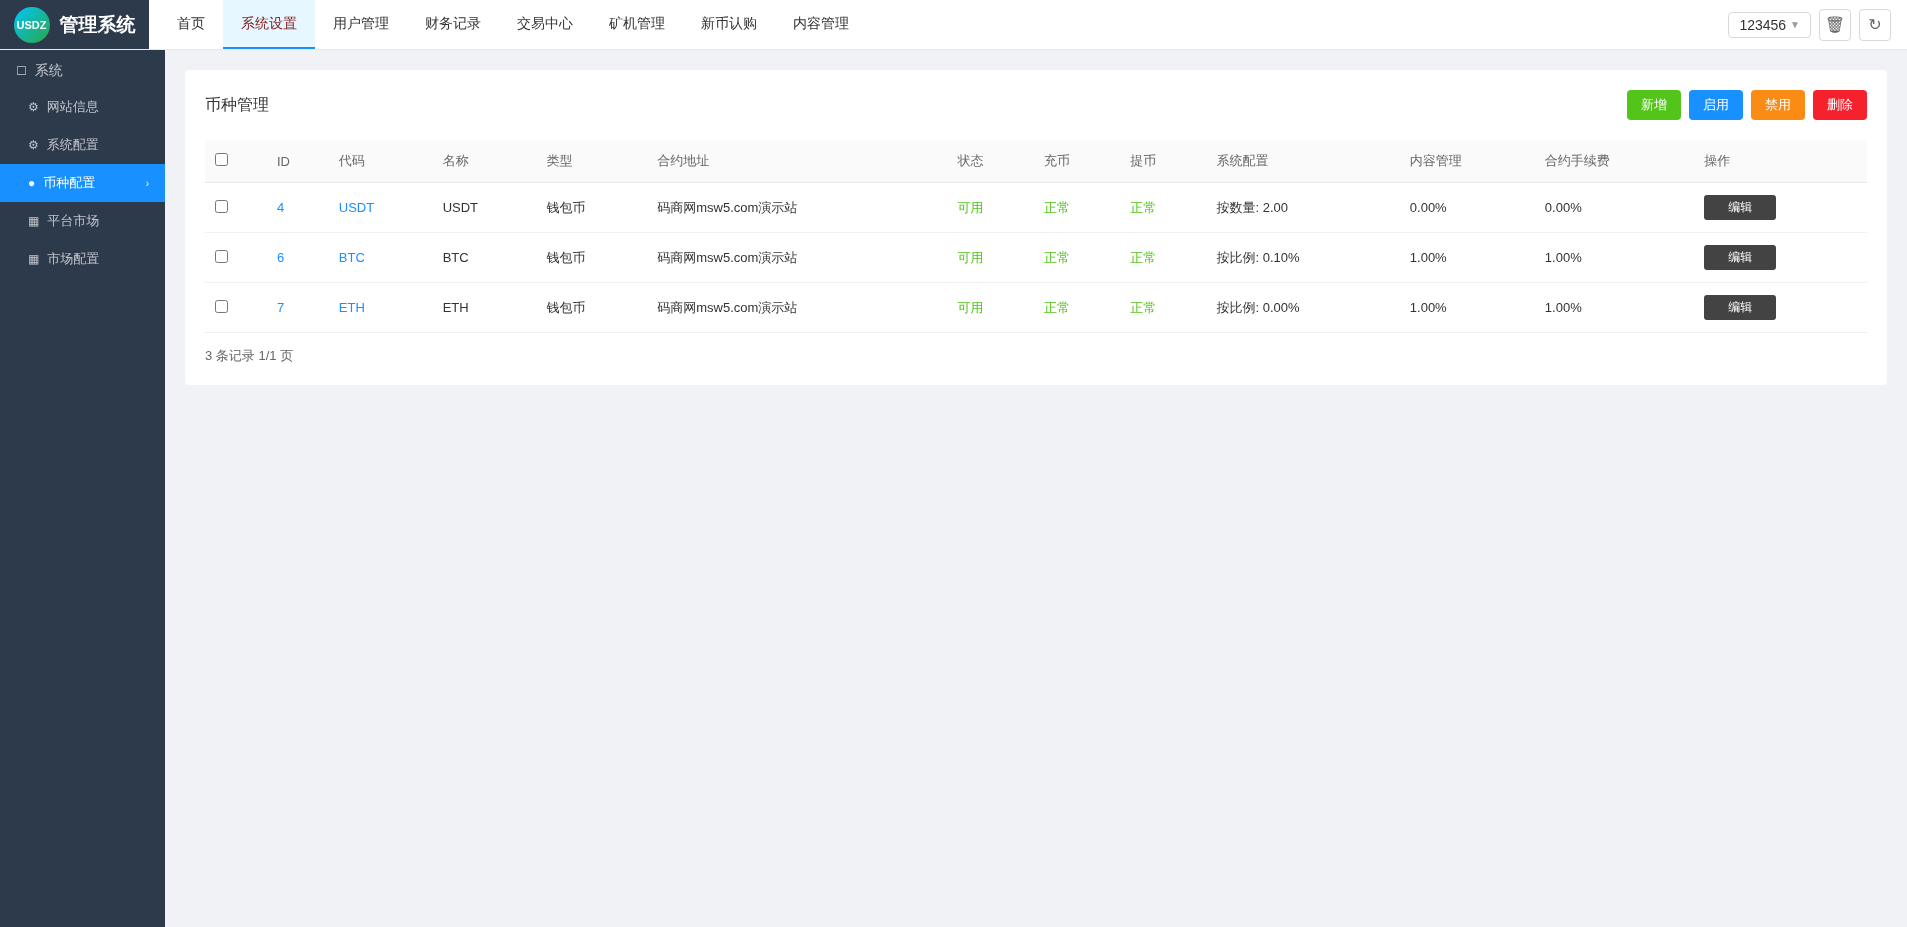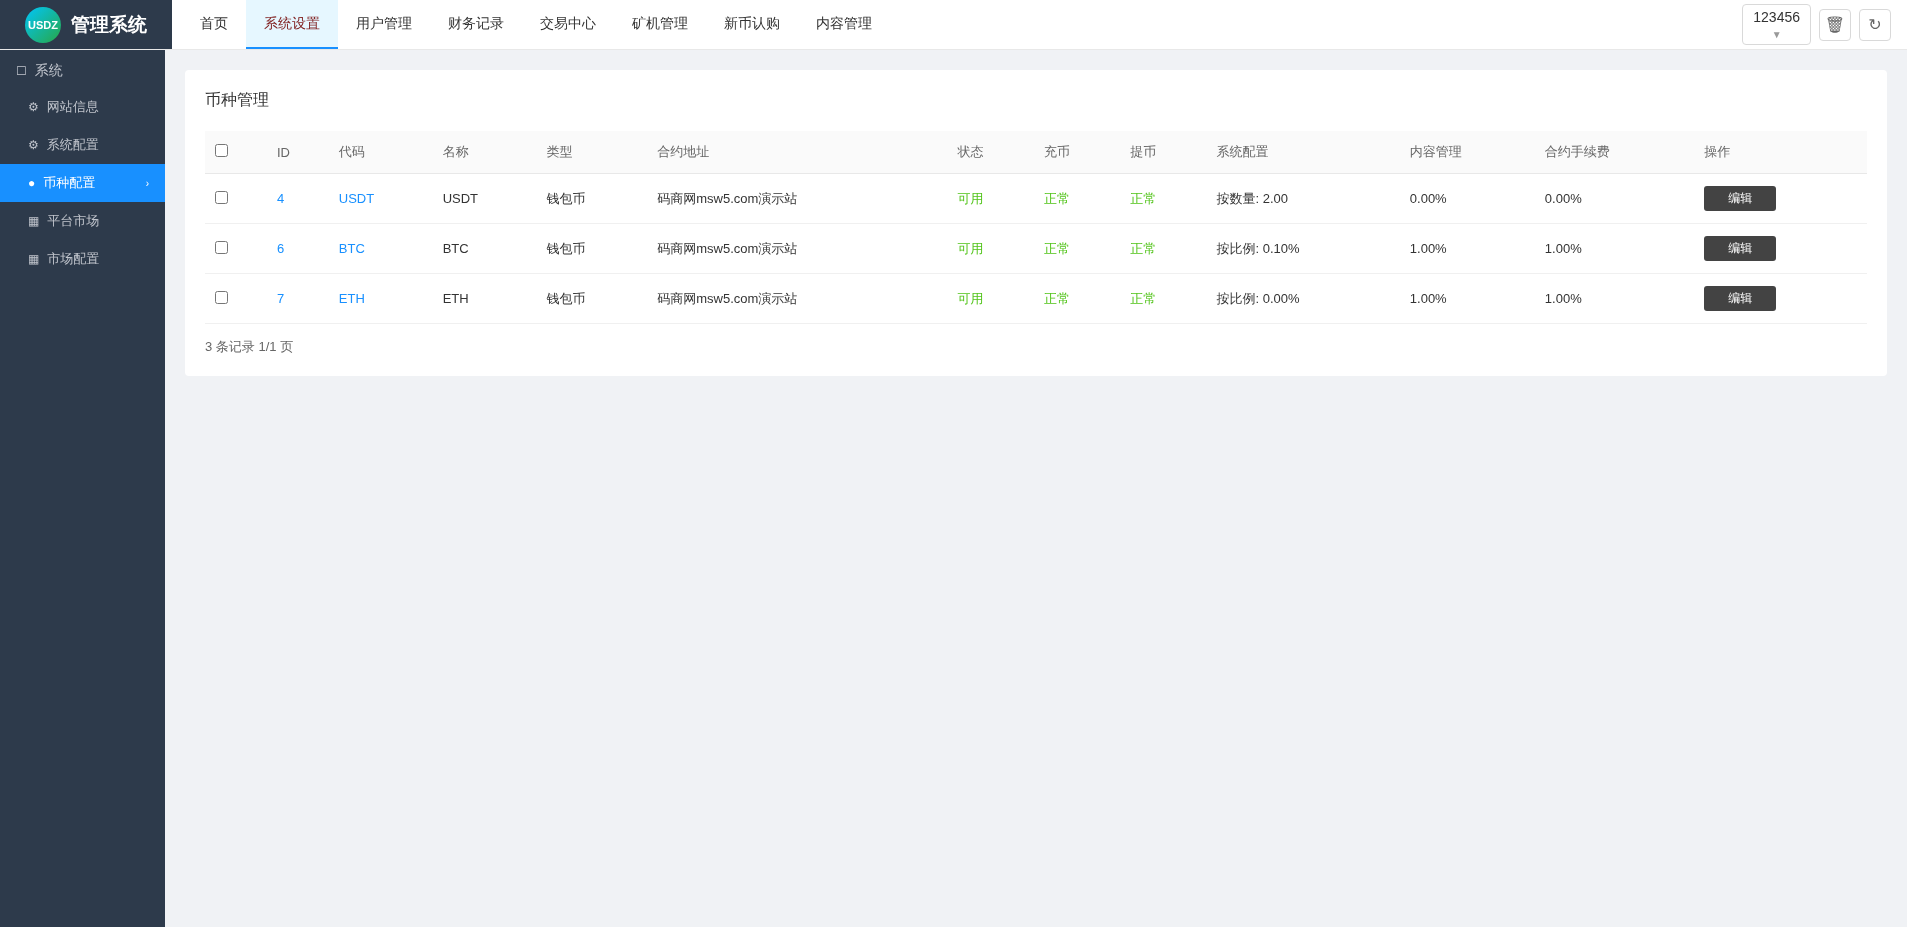--- a/index.html
+++ b/index.html
@@ -4,38 +4,38 @@
   <style>
     * { box-sizing: border-box; margin: 0; padding: 0; }
     body { font-family: "Microsoft YaHei", "PingFang SC", sans-serif; font-size: 14px; background: #f0f2f5; display: flex; flex-direction: column; height: 100vh; overflow: hidden; }
 
     
     .top-nav {
       display: flex; align-items: center; background: #fff; border-bottom: 1px solid #e8e8e8;
       height: 50px; padding: 0 0 0 0; flex-shrink: 0;
     }
     .logo-area {
-      width: 172px; background: #2d3a4b; display: flex; align-items: center; justify-content: center;
+      width: 149px; background: #2d3a4b; display: flex; align-items: center; justify-content: center;
       height: 100%; flex-shrink: 0; gap: 10px;
     }
     .logo-icon {
       width: 36px; height: 36px; border-radius: 50%; background: linear-gradient(135deg, #00c6fb, #28a745);
       display: flex; align-items: center; justify-content: center; color: white; font-weight: bold; font-size: 11px;
     }
     .logo-text { color: white; font-size: 19px; font-weight: 700; }
     .nav-items { display: flex; align-items: flex-start; height: 100%; flex: 1; padding-left: 10px; }
     .nav-item {
       padding: 0 18px; height: 100%; display: flex; align-items: center; cursor: pointer;
       color: #333; font-size: 14px; border-bottom: 2px solid transparent;
     }
     .nav-item.active { color: #7f1d1d; border-bottom: 2px solid #1890ff; background: #e6f7ff; }
     .nav-right { display: flex; align-items: center; gap: 8px; padding-right: 16px; }
     .user-dropdown {
       display: flex; align-items: center; gap: 4px; border: 1px solid #d9d9d9;
-      border-radius: 4px; padding: 4px 10px; cursor: pointer; color: #333; background: #fff; flex-direction: column;
+      border-radius: 4px; padding: 4px 10px; cursor: pointer; color: #333; background: #fff;
     }
     .user-dropdown .arrow { font-size: 10px; color: #999; }
     .icon-btn {
       width: 32px; height: 32px; border: 1px solid #d9d9d9; border-radius: 4px;
       display: flex; align-items: center; justify-content: center; cursor: pointer;
       background: #fff; color: #666; font-size: 16px;
     }
 
     
     .main-layout { display: flex; flex: 1; overflow: hidden; }
@@ -154,20 +154,26 @@
       <div class="sidebar-item">
         <span class="item-icon">▦</span>
         <span>市场配置</span>
       </div>
     </div>
 
   <div class="content">
     <div class="page-card">
       <div class="page-header">
         <h2 class="page-title">币种管理</h2>
+        <div class="btn-group">
+          <button class="btn btn-green">新增</button>
+          <button class="btn btn-blue">启用</button>
+          <button class="btn btn-orange">禁用</button>
+          <button class="btn btn-red">删除</button>
+        </div>
       </div>
 
       <table>
         <thead>
           <tr>
 
           <th><input type="checkbox" style=""></th>
               <th>ID</th>
               <th>代码</th>
               <th>名称</th>

